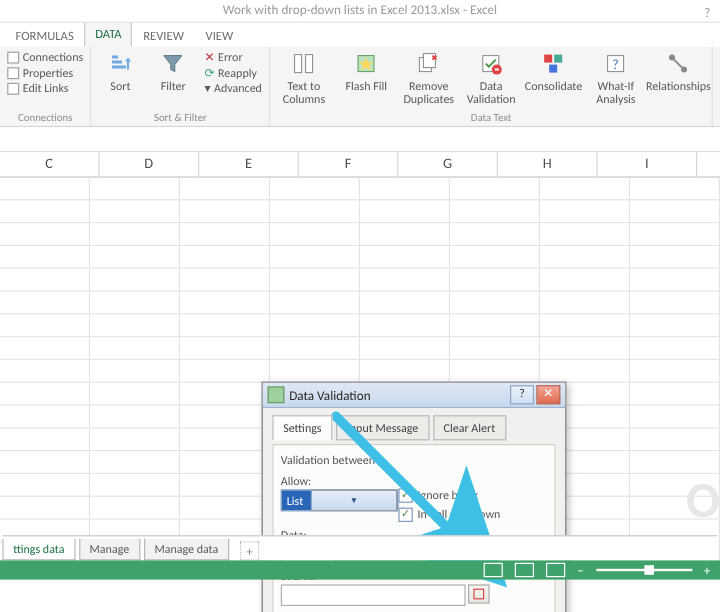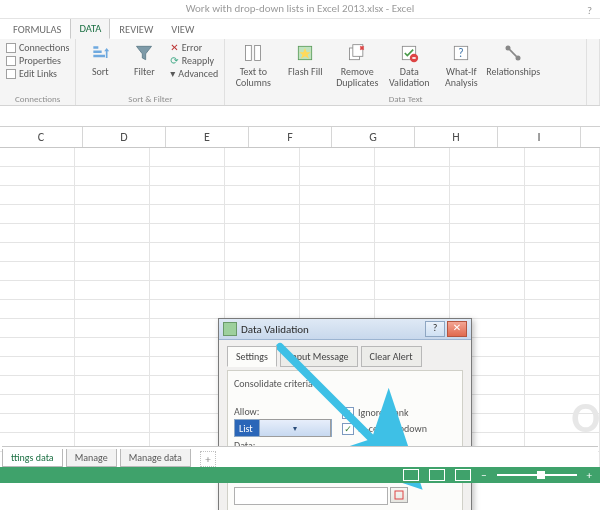--- a/index.html
+++ b/index.html
@@ -48,21 +48,21 @@
   .dlg-title .t .ic{width:12px;height:12px;border:1px solid #6a9a6a;background:#9dd09d}
   .dlg-ctrls{display:flex;gap:2px}
   .dlg-ctrls .b{width:18px;height:14px;border:1px solid #8ea6c2;background:linear-gradient(#eaf1fa,#cfe0f3);font-size:10px;text-align:center;line-height:12px;color:#333}
   .dlg-ctrls .b.close{background:linear-gradient(#f3a594,#e06a4f);border-color:#b4553f;color:#fff}
   .dlg-body{padding:6px 8px 8px}
   .tabs-row{display:flex;gap:4px;margin-bottom:4px}
   .dlg-tab{padding:3px 8px;font-size:10px;border:1px solid #b8b8b8;background:#ecece9;margin-right:-1px}
   .dlg-tab.active{background:#fcfcfa;border-bottom-color:#fcfcfa;position:relative;z-index:1}
   .frame{border:1px solid #d0d0c8;padding:6px;background:#fcfcfa;margin-top:-1px}
   .frame-title{font-size:10px;color:#555;margin-bottom:4px}
-  .form-row{display:flex;gap:10px;align-items:flex-end;margin-bottom:2px}
+  .form-row{display:flex;gap:0;align-items:flex-start;margin-bottom:2px}
   .form-col{display:flex;flex-direction:column;gap:1px}
   .form-label{font-size:10px;color:#555}
   .combo{display:flex;align-items:center;width:96px;height:16px;border:1px solid #8da8c6;background:#fff}
   .combo.selected{background:#2a66b8;color:#fff}
   .combo .val{flex:1;padding:0 4px;font-size:10px}
   .combo .btn{width:14px;height:100%;background:linear-gradient(#e7eefb,#c7d9f0);border-left:1px solid #8da8c6;display:flex;align-items:center;justify-content:center;color:#2b4d7a;font-size:8px}
   .combo.disabled{color:#9a9a9a;border-color:#c0c0c0}
   .chk-line{display:flex;align-items:center;gap:4px;font-size:10px;color:#555;margin-bottom:2px}
   .chk{width:10px;height:10px;border:1px solid #7d9ac0;background:#fff;display:flex;align-items:center;justify-content:center;color:#3b7f3b;font-size:9px}
   .src-input{width:150px;height:16px;border:1px solid #b0b0b0;background:#fff;display:flex;align-items:center;justify-content:flex-end;padding-right:2px}
@@ -179,20 +179,30 @@
       <div class="big-btn">
         <span class="icon">
             <svg class="ico" viewBox="0 0 24 24">
               <rect x="4" y="4" width="16" height="16" fill="#fff" stroke="#888"></rect>
               <path d="M7 12l3 3 7-7" stroke="#4a9a4a" stroke-width="2" fill="none"></path>
               <circle cx="18" cy="18" r="5" fill="#d44"></circle>
               <path d="M16 18h4" stroke="#fff" stroke-width="2"></path>
             </svg>
           </span>
         <span>Data Validation</span>
+      </div>
+      <div class="big-btn">
+        <span class="icon">
+            <svg class="ico" viewBox="0 0 24 24">
+              <rect x="3" y="3" width="8" height="8" fill="#d44"></rect>
+              <rect x="13" y="3" width="8" height="8" fill="#4a9"></rect>
+              <rect x="8" y="13" width="8" height="8" fill="#47d"></rect>
+            </svg>
+          </span>
+        <span>Consolidate</span>
       </div>
       <div class="big-btn">
         <span class="icon">
             <svg class="ico" viewBox="0 0 24 24">
               <rect x="4" y="4" width="16" height="16" fill="#fff" stroke="#888"></rect>
               <text x="12" y="17" text-anchor="middle" font-size="14" fill="#47a">?</text>
             </svg>
           </span>
         <span>What-If Analysis</span>
       </div>
@@ -412,21 +422,21 @@
         <span class="b close">✕</span>
       </span>
     </div>
     <div class="dlg-body">
       <div class="tabs-row">
         <div class="dlg-tab active">Settings</div>
         <div class="dlg-tab">Input Message</div>
         <div class="dlg-tab">Clear Alert</div>
       </div>
       <div class="frame">
-        <div class="frame-title">Consolidate criteria</div>
+        <div class="frame-title">Validation between</div>
         <div class="form-row">
           <div class="form-col">
             <div class="form-label">Allow:</div>
             <div class="combo selected">
               <span class="val">List</span>
               <span class="btn">▾</span>
             </div>
           </div>
           <div class="form-col" style="padding-top:12px">
             <div class="chk-line">

